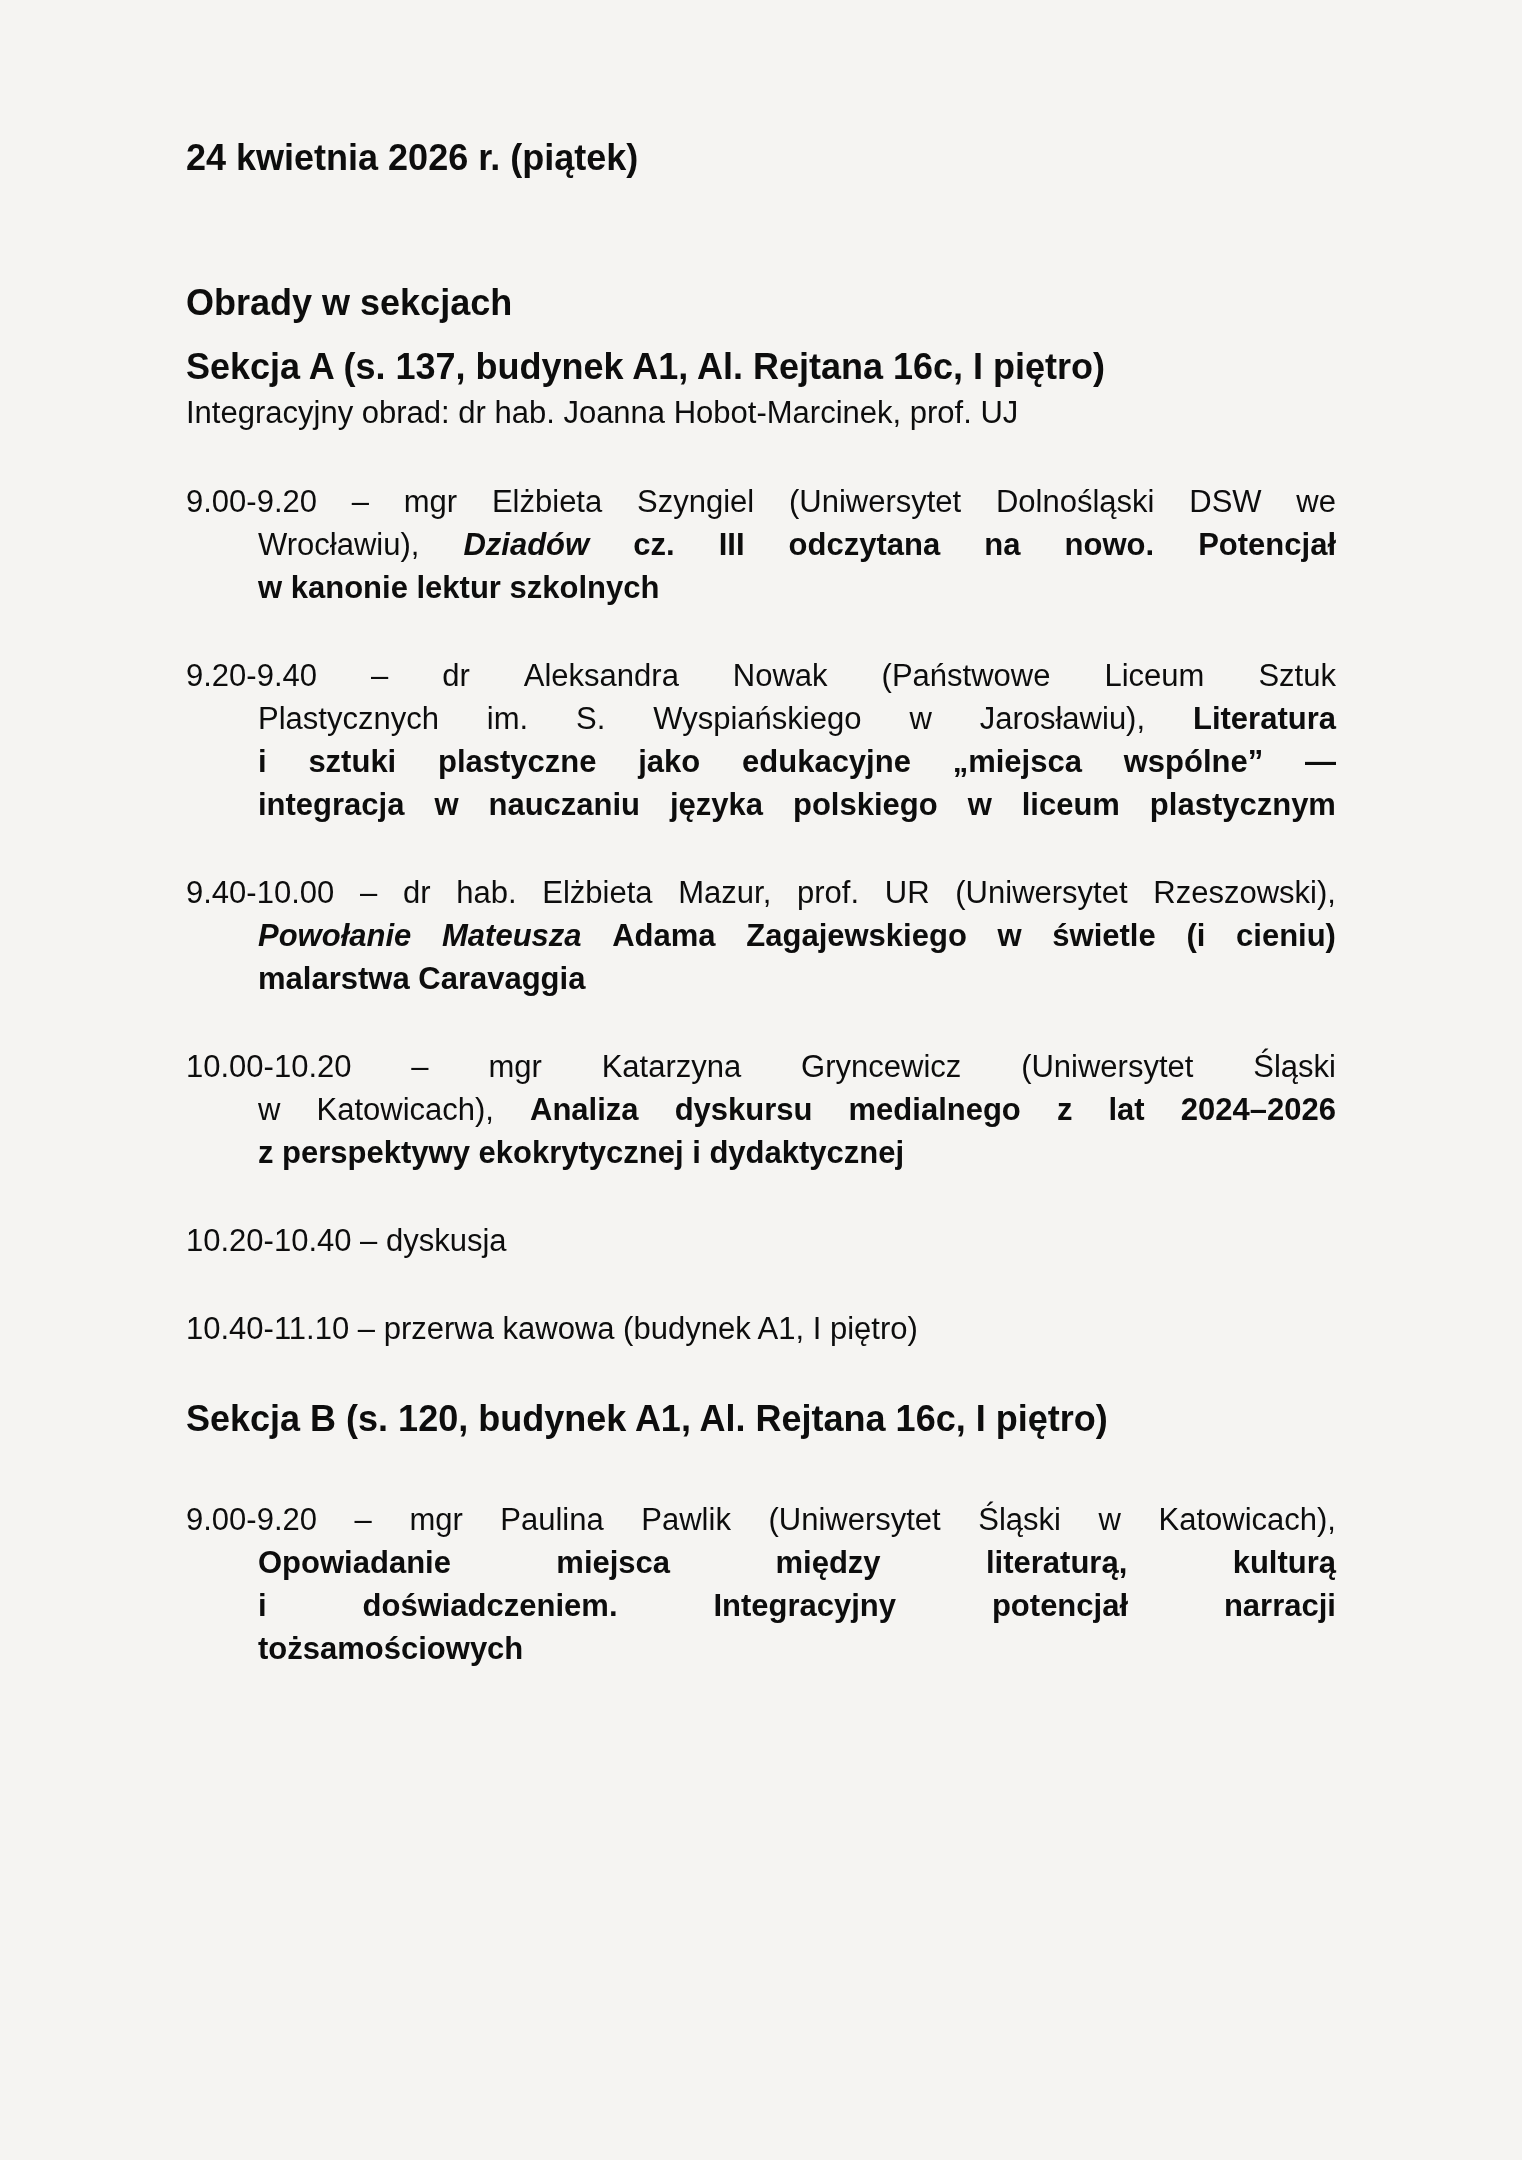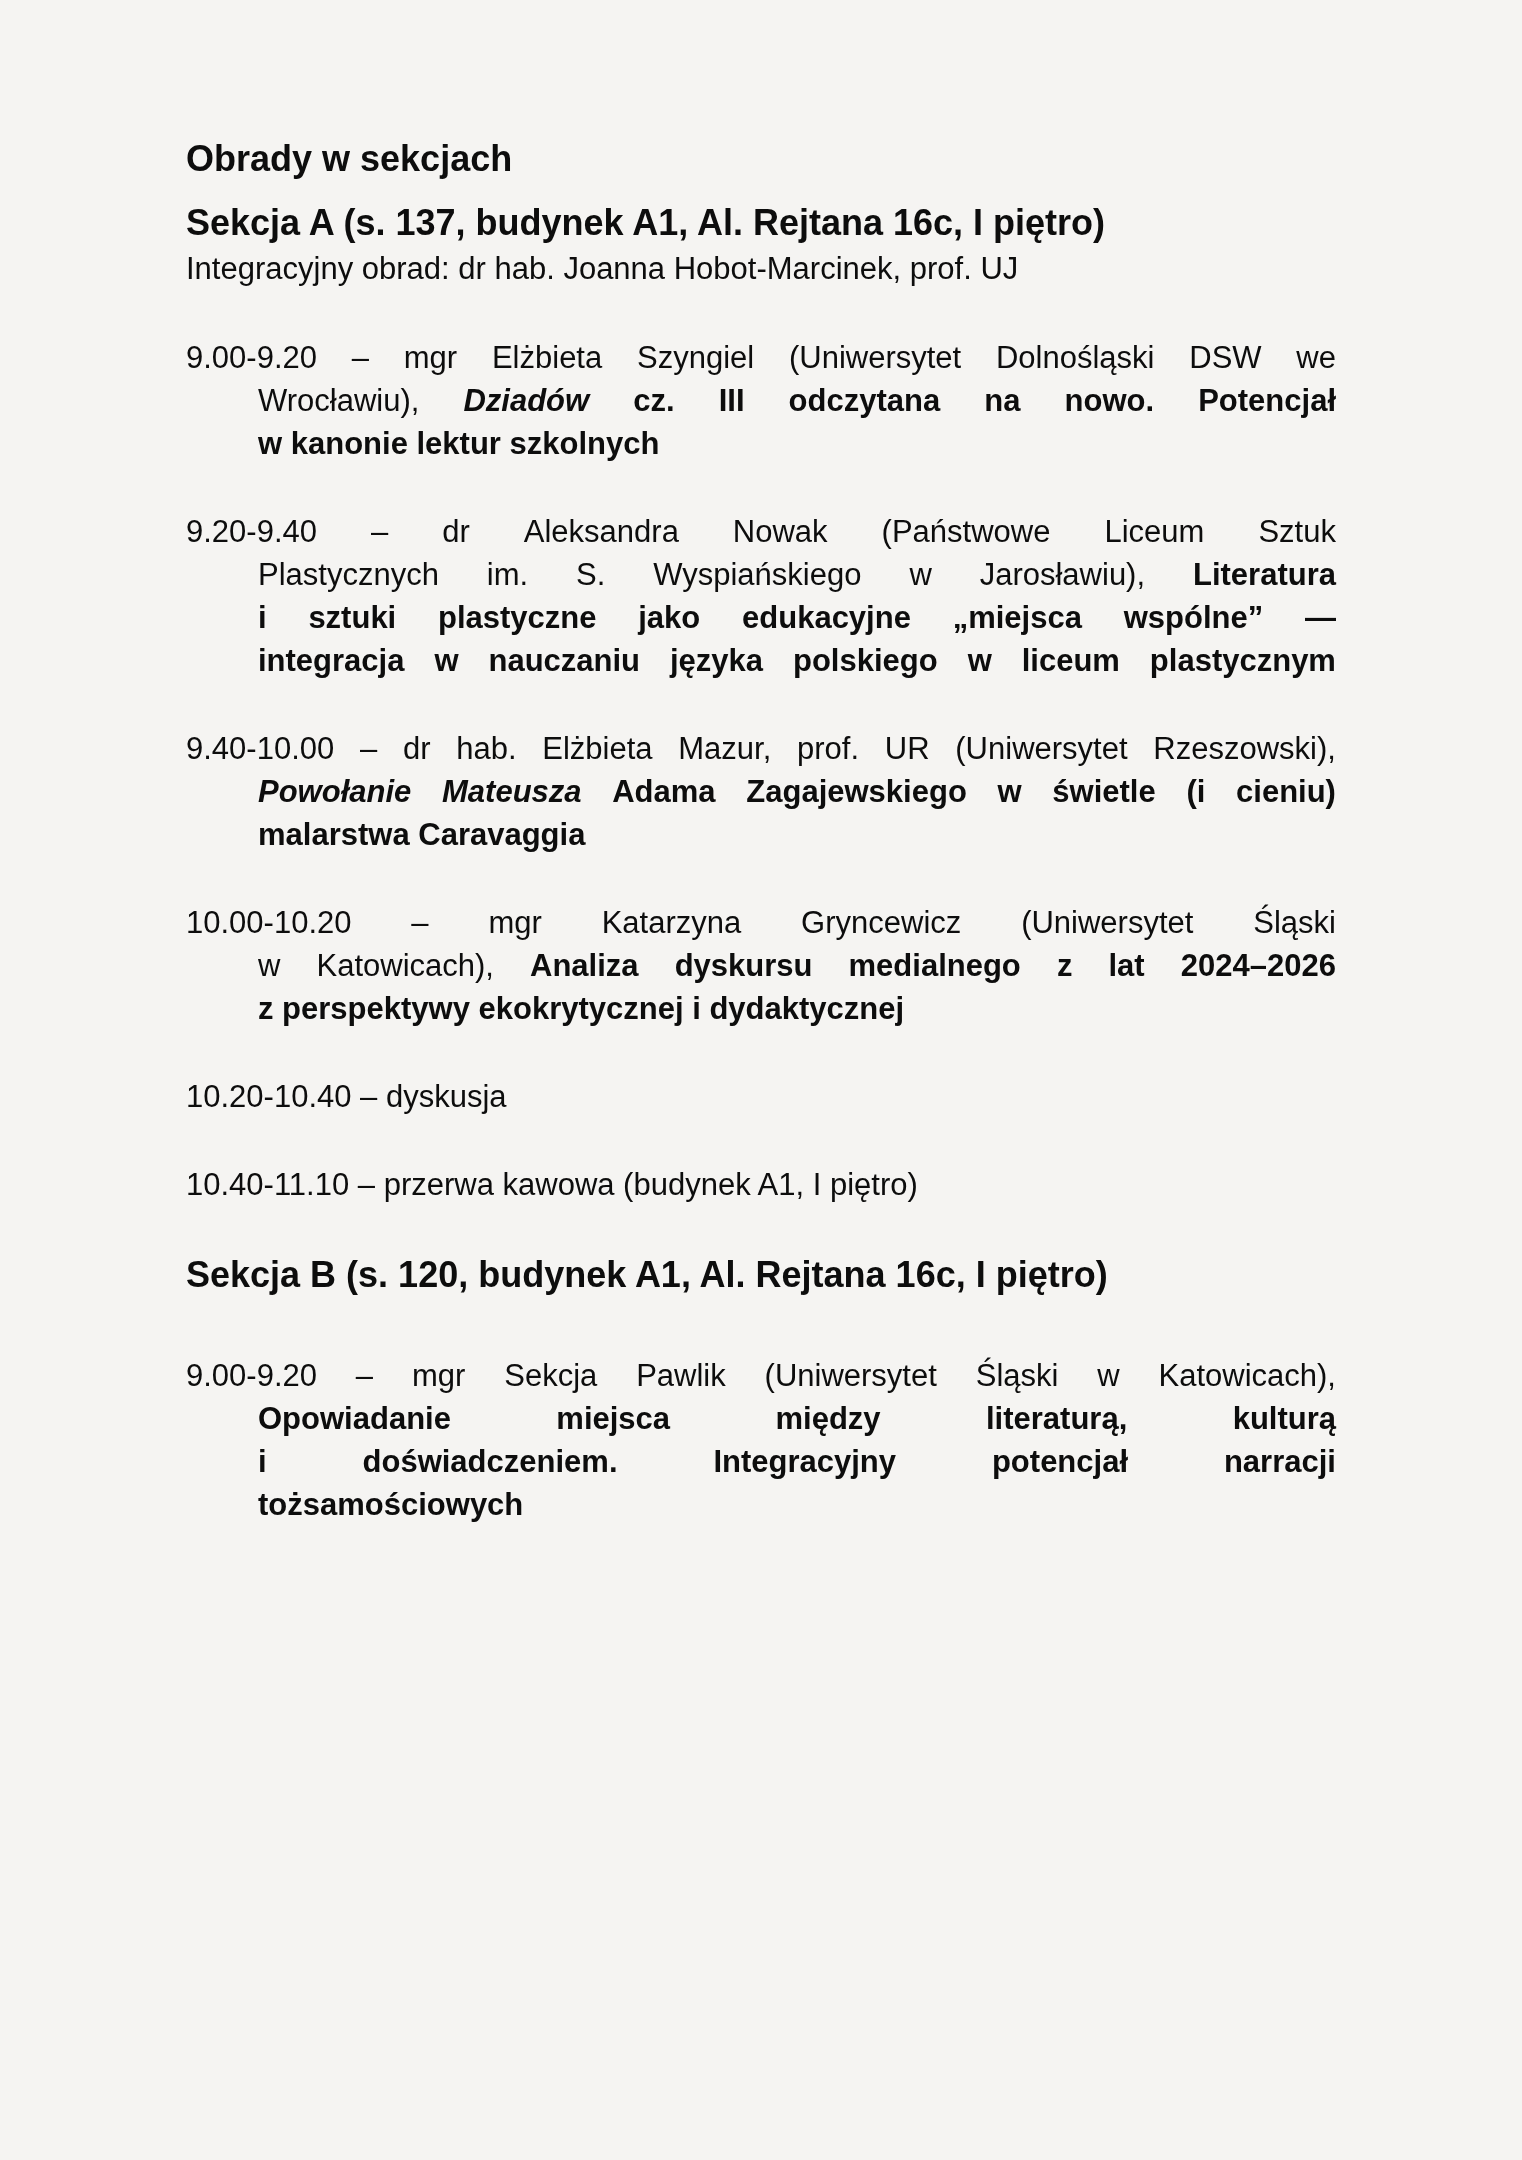--- a/index.html
+++ b/index.html
@@ -46,20 +46,21 @@
   }
   .ind { padding-left: 72px; }
   .b { font-weight: bold; }
   .i { font-style: italic; }
 </style>
 </head>
 <body style="background: rgb(245, 244, 242); color: rgb(13, 13, 13);">
 
 <div>
 
+  <div class="date-h">24 kwietnia 2026 r. (piątek)</div>
 
   <div class="center-h main-h">Obrady w sekcjach</div>
 
   <div class="center-h section-title">Sekcja A (s. 137, budynek A1, Al. Rejtana 16c, I piętro)</div>
 
   <div class="chair">Integracyjny obrad: dr hab. Joanna Hobot-Marcinek, prof. UJ</div>
 
   <div class="entries">
       <div class="entry">
         <div class="line jl">
@@ -183,21 +184,21 @@
 
   <div class="center-h section-title second">Sekcja B (s. 120, budynek A1, Al. Rejtana 16c, I piętro)</div>
 
 
   <div class="entries">
       <div class="entry">
         <div class="line jl">
           <span class="">9.00-9.20</span>
           <span class="">–</span>
           <span class="">mgr</span>
-          <span class="">Sekcja</span>
+          <span class="">Paulina</span>
           <span class="">Pawlik</span>
           <span class="">(Uniwersytet</span>
           <span class="">Śląski</span>
           <span class="">w</span>
           <span class="">Katowicach),</span>
         </div>
         <div class="line jl ind">
           <span class="b">Opowiadanie</span>
           <span class="b">miejsca</span>
           <span class="b">między</span>

